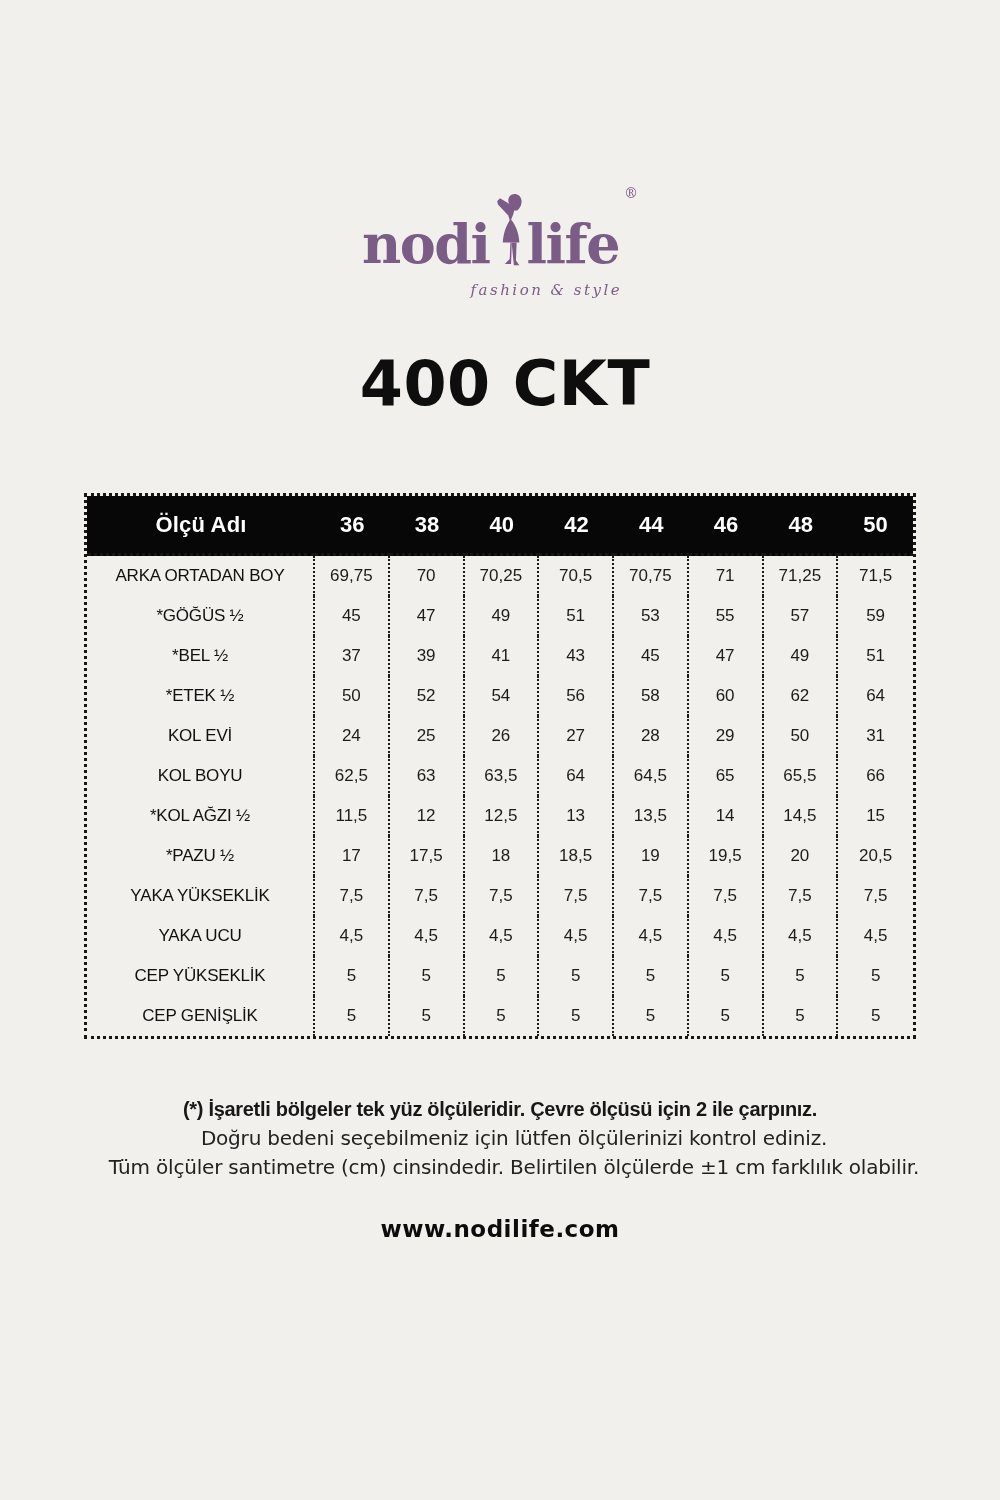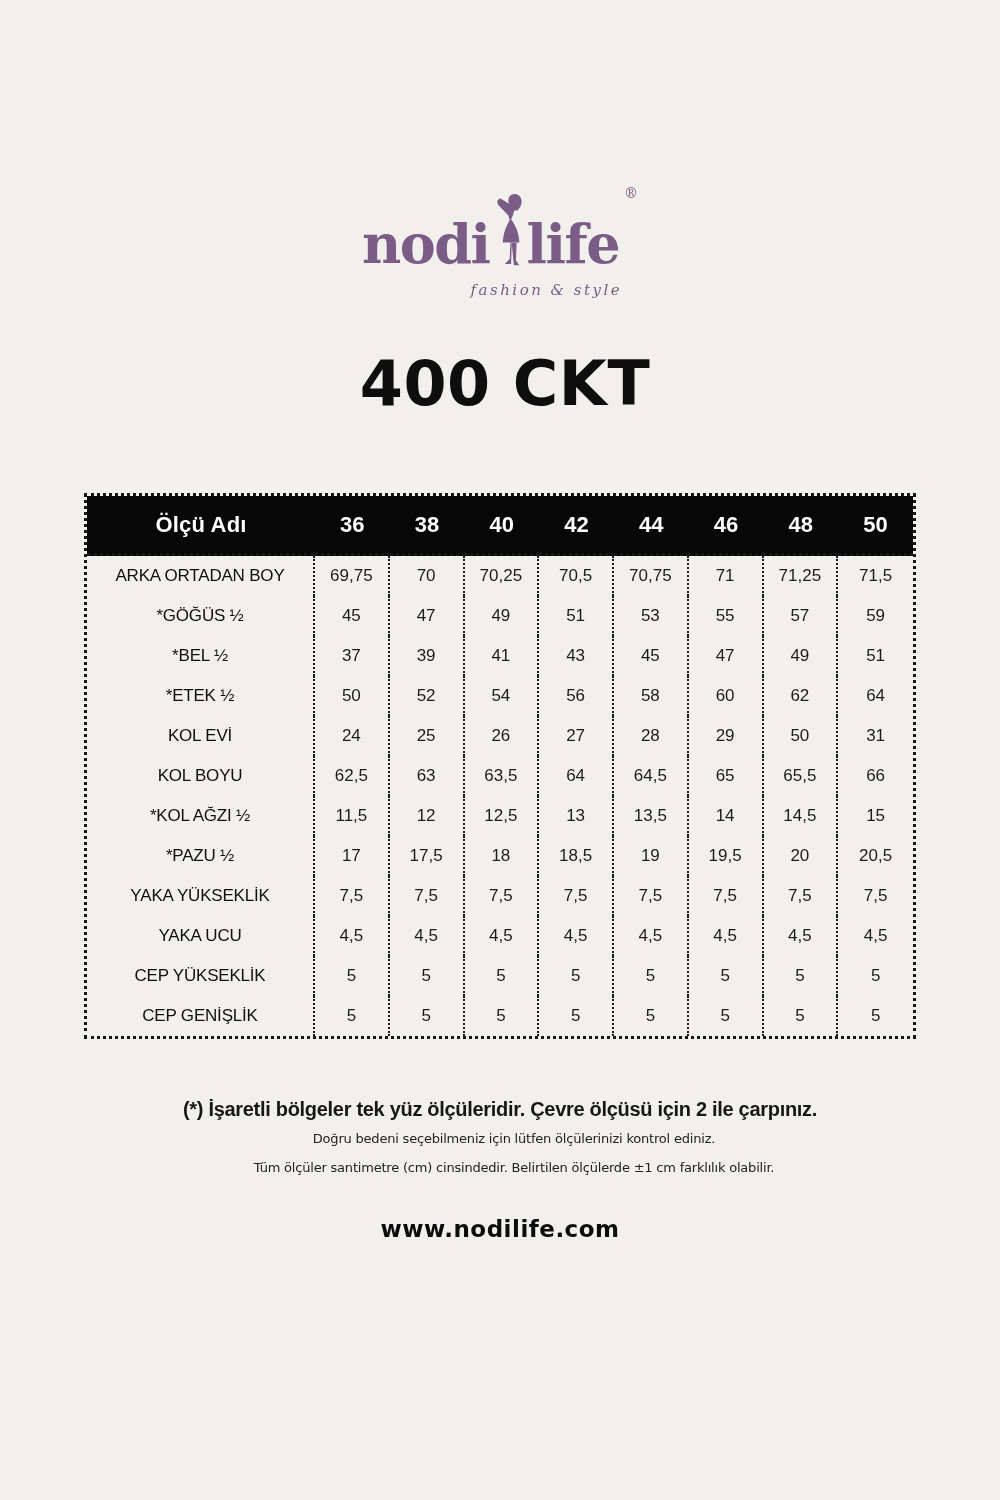--- a/index.html
+++ b/index.html
@@ -93,21 +93,21 @@
   
   .notes { margin-top:56px; text-align:center; line-height:29px; color:#171717; }
   .note-strong {
     font-family:"Liberation Sans", sans-serif;
     font-weight:bold;
     font-size:20px;
     letter-spacing:-0.3px;
   }
   .note-regular {
     font-family:"DejaVu Sans", sans-serif;
-    font-size:13px;
+    font-size:20px;
     letter-spacing:-0.2px;
     color:#222;
     margin-left:28px;
   }
 
   
   .website {
     margin-top:34px;
     text-align:center;
     font-family:"DejaVu Sans", sans-serif;

